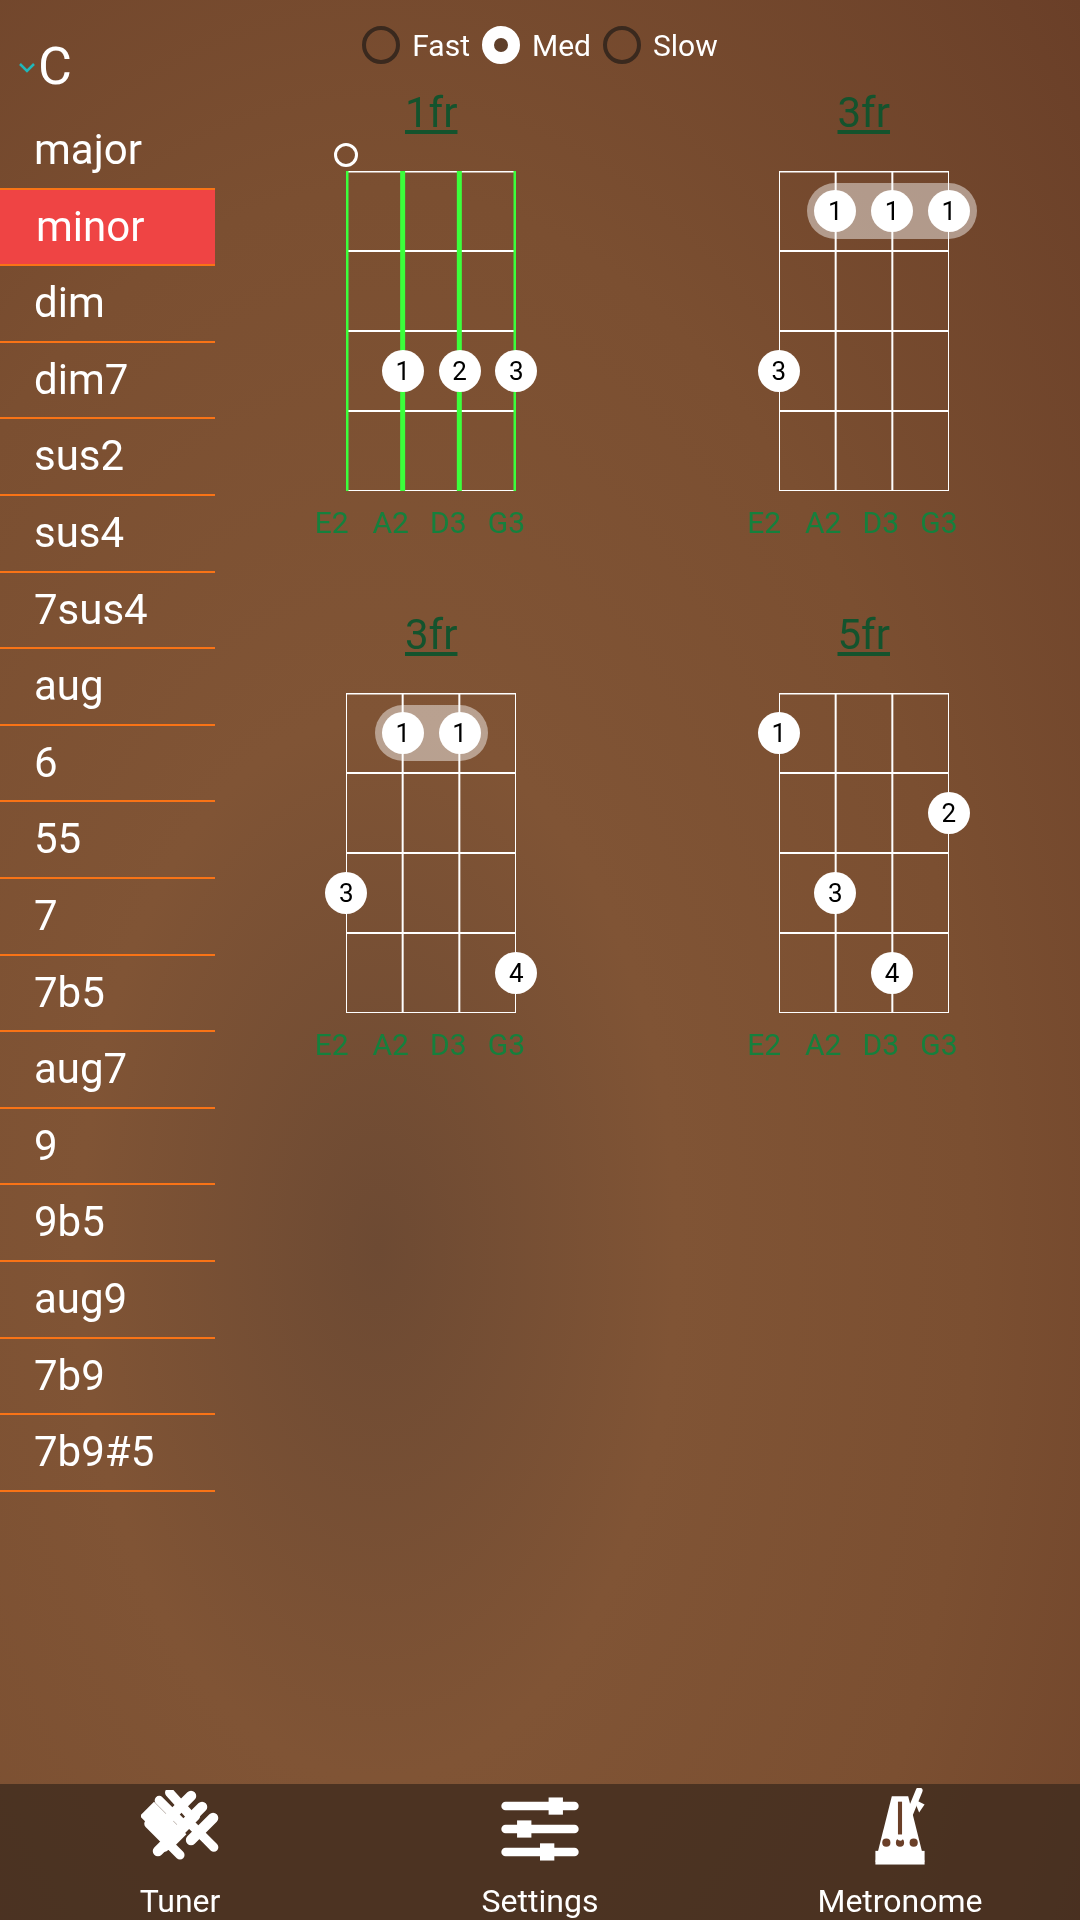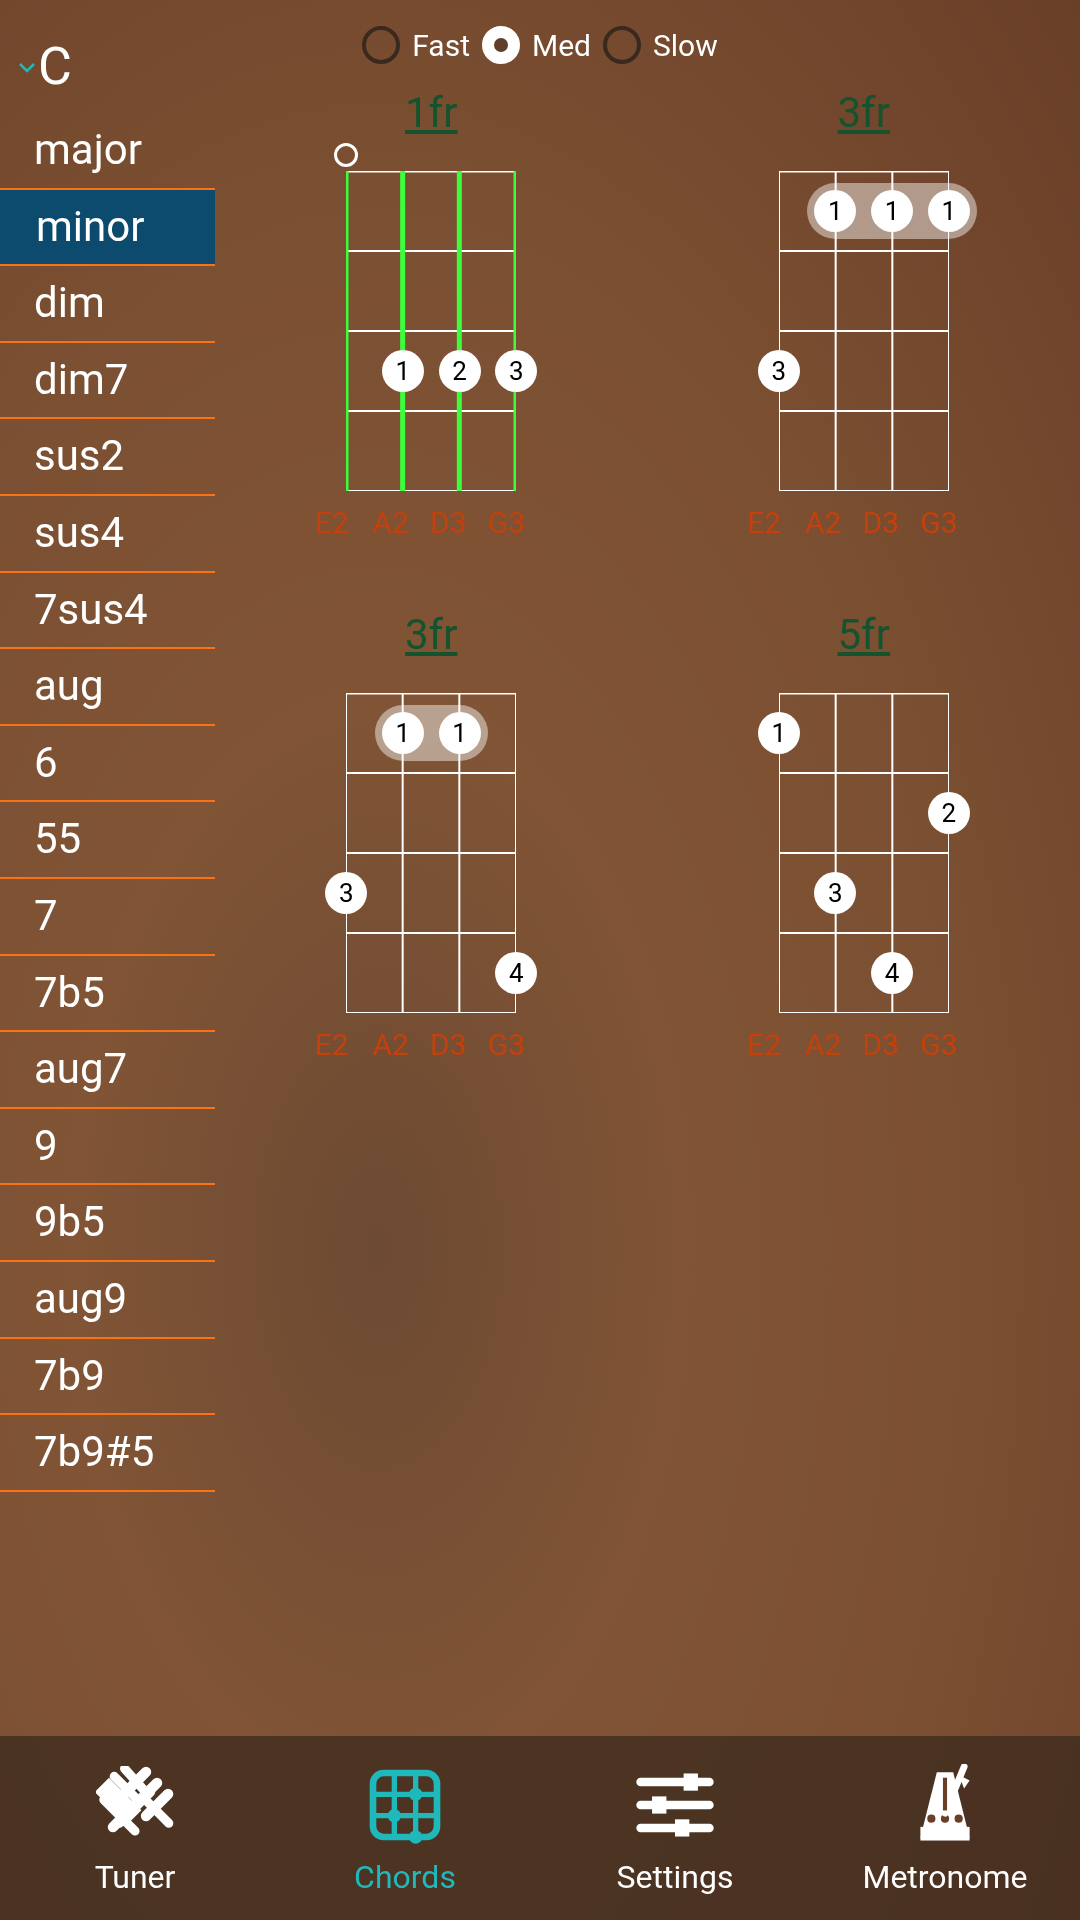--- a/index.html
+++ b/index.html
@@ -19,49 +19,49 @@
 .speed-label { font-size: 30px; color: #fff; }
 
 
 .sidebar { position: absolute; top: 34px; left: 0; width: 215px; display: flex; flex-direction: column; }
 .root-row { display: flex; align-items: center; gap: 2px; padding: 2px 18px 16px 18px; }
 .chev { width: 18px; height: 12px; }
 .root-label { font-size: 52px; color: #fff; font-weight: 400; }
 .sidebar-item {
   font-size: 42px; color: #fff; padding: 10px 0 10px 34px; border-bottom: 2px solid #f97316; position: relative;
 }
-.sidebar-item.selected { background: #0c4a6e; padding-left: 36px; }
+.sidebar-item.selected { background: #ef4444; padding-left: 36px; }
 .sidebar-item span { line-height: 1.3; }
 
 
 .diagrams { position: absolute; top: 88px; left: 215px; right: 0; display: flex; flex-wrap: wrap; }
 .diagram-cell { width: 50%; display: flex; flex-direction: column; align-items: center; margin-bottom: 70px; }
 .fret-label { font-size: 42px; color: #14532d; margin-bottom: 34px; text-decoration: underline; }
 .board-wrap { position: relative; width: 170px; height: 320px; }
 .fretboard-svg { width: 170px; height: 320px; }
-.string-labels { display: flex; width: 205px; justify-content: space-between; margin-top: 14px; font-size: 30px; color: #c2410c; }
+.string-labels { display: flex; width: 205px; justify-content: space-between; margin-top: 14px; font-size: 30px; color: #15803d; }
 .string-labels span { width: 46px; }
 .string-labels span:first-child { text-align: left; }
 
 
 .finger-dot {
   position: absolute; width: 42px; height: 42px; background: #fff; border-radius: 50%; display: flex;
   align-items: center; justify-content: center; color: #000; font-size: 26px; font-weight: 400;
   transform: translate(-50%, -50%);
 }
 .open-dot {
   position: absolute; width: 24px; height: 24px; border: 3px solid #fff; border-radius: 50%; transform: translate(-50%, -50%);
 }
 .barre {
   position: absolute; height: 56px; background: rgba(255,255,255,0.45); border-radius: 28px;
 }
 
 
 .bottom-nav {
-  position: absolute; bottom: 0; left: 0; right: 0; height: 184px;
+  position: absolute; bottom: 0; left: 0; right: 0; height: 136px;
   background: rgba(62,42,30,0.78);
   display: flex;
 }
 .nav-item { flex: 1; display: flex; flex-direction: column; align-items: center; justify-content: center; gap: 8px; color: #fff; }
 .nav-item.active { color: #1fb8bb; }
 .nav-label { font-size: 32px; }
 .nav-icon { width: 90px; height: 90px; display: flex; align-items: center; justify-content: center; }
 </style>
 </head>
 <body>
@@ -206,35 +206,20 @@
       <g stroke="#fff" stroke-width="8" fill="none" stroke-linecap="round" transform="rotate(45 30 30)">
         <line x1="18" y1="6" x2="18" y2="30"></line>
             <line x1="30" y1="6" x2="30" y2="30"></line>
             <line x1="42" y1="6" x2="42" y2="30"></line>
             <line x1="30" y1="30" x2="30" y2="54"></line>
       </g>
         </svg>
     </div>
     <span class="nav-label">Tuner</span>
   </div>
-  <div class="nav-item active">
-    <div class="nav-icon">
-      <svg viewBox="0 0 60 60" width="80" height="80">
-        <rect x="6" y="6" width="48" height="48" rx="8" stroke="#1fb8bb" stroke-width="5" fill="none"></rect>
-        <line x1="6" y1="22" x2="54" y2="22" stroke="#1fb8bb" stroke-width="4"></line>
-        <line x1="6" y1="38" x2="54" y2="38" stroke="#1fb8bb" stroke-width="4"></line>
-        <line x1="22" y1="6" x2="22" y2="54" stroke="#1fb8bb" stroke-width="4"></line>
-        <line x1="38" y1="6" x2="38" y2="54" stroke="#1fb8bb" stroke-width="4"></line>
-        <circle cx="22" cy="38" r="5" fill="#1fb8bb"></circle>
-        <circle cx="38" cy="22" r="5" fill="#1fb8bb"></circle>
-        <circle cx="38" cy="54" r="5" fill="#1fb8bb"></circle>
-      </svg>
-    </div>
-    <span class="nav-label">Chords</span>
-  </div>
   <div class="nav-item">
     <div class="nav-icon">
       <svg viewBox="0 0 60 60" width="86" height="86">
         <g stroke="#fff" stroke-width="6" stroke-linecap="round">
           <line x1="6" y1="14" x2="54" y2="14"></line>
             <line x1="6" y1="30" x2="54" y2="30"></line>
             <line x1="6" y1="46" x2="54" y2="46"></line>
         </g>
         <rect x="36" y="8" width="10" height="12" fill="#fff"></rect>
         <rect x="14" y="24" width="10" height="12" fill="#fff"></rect>

